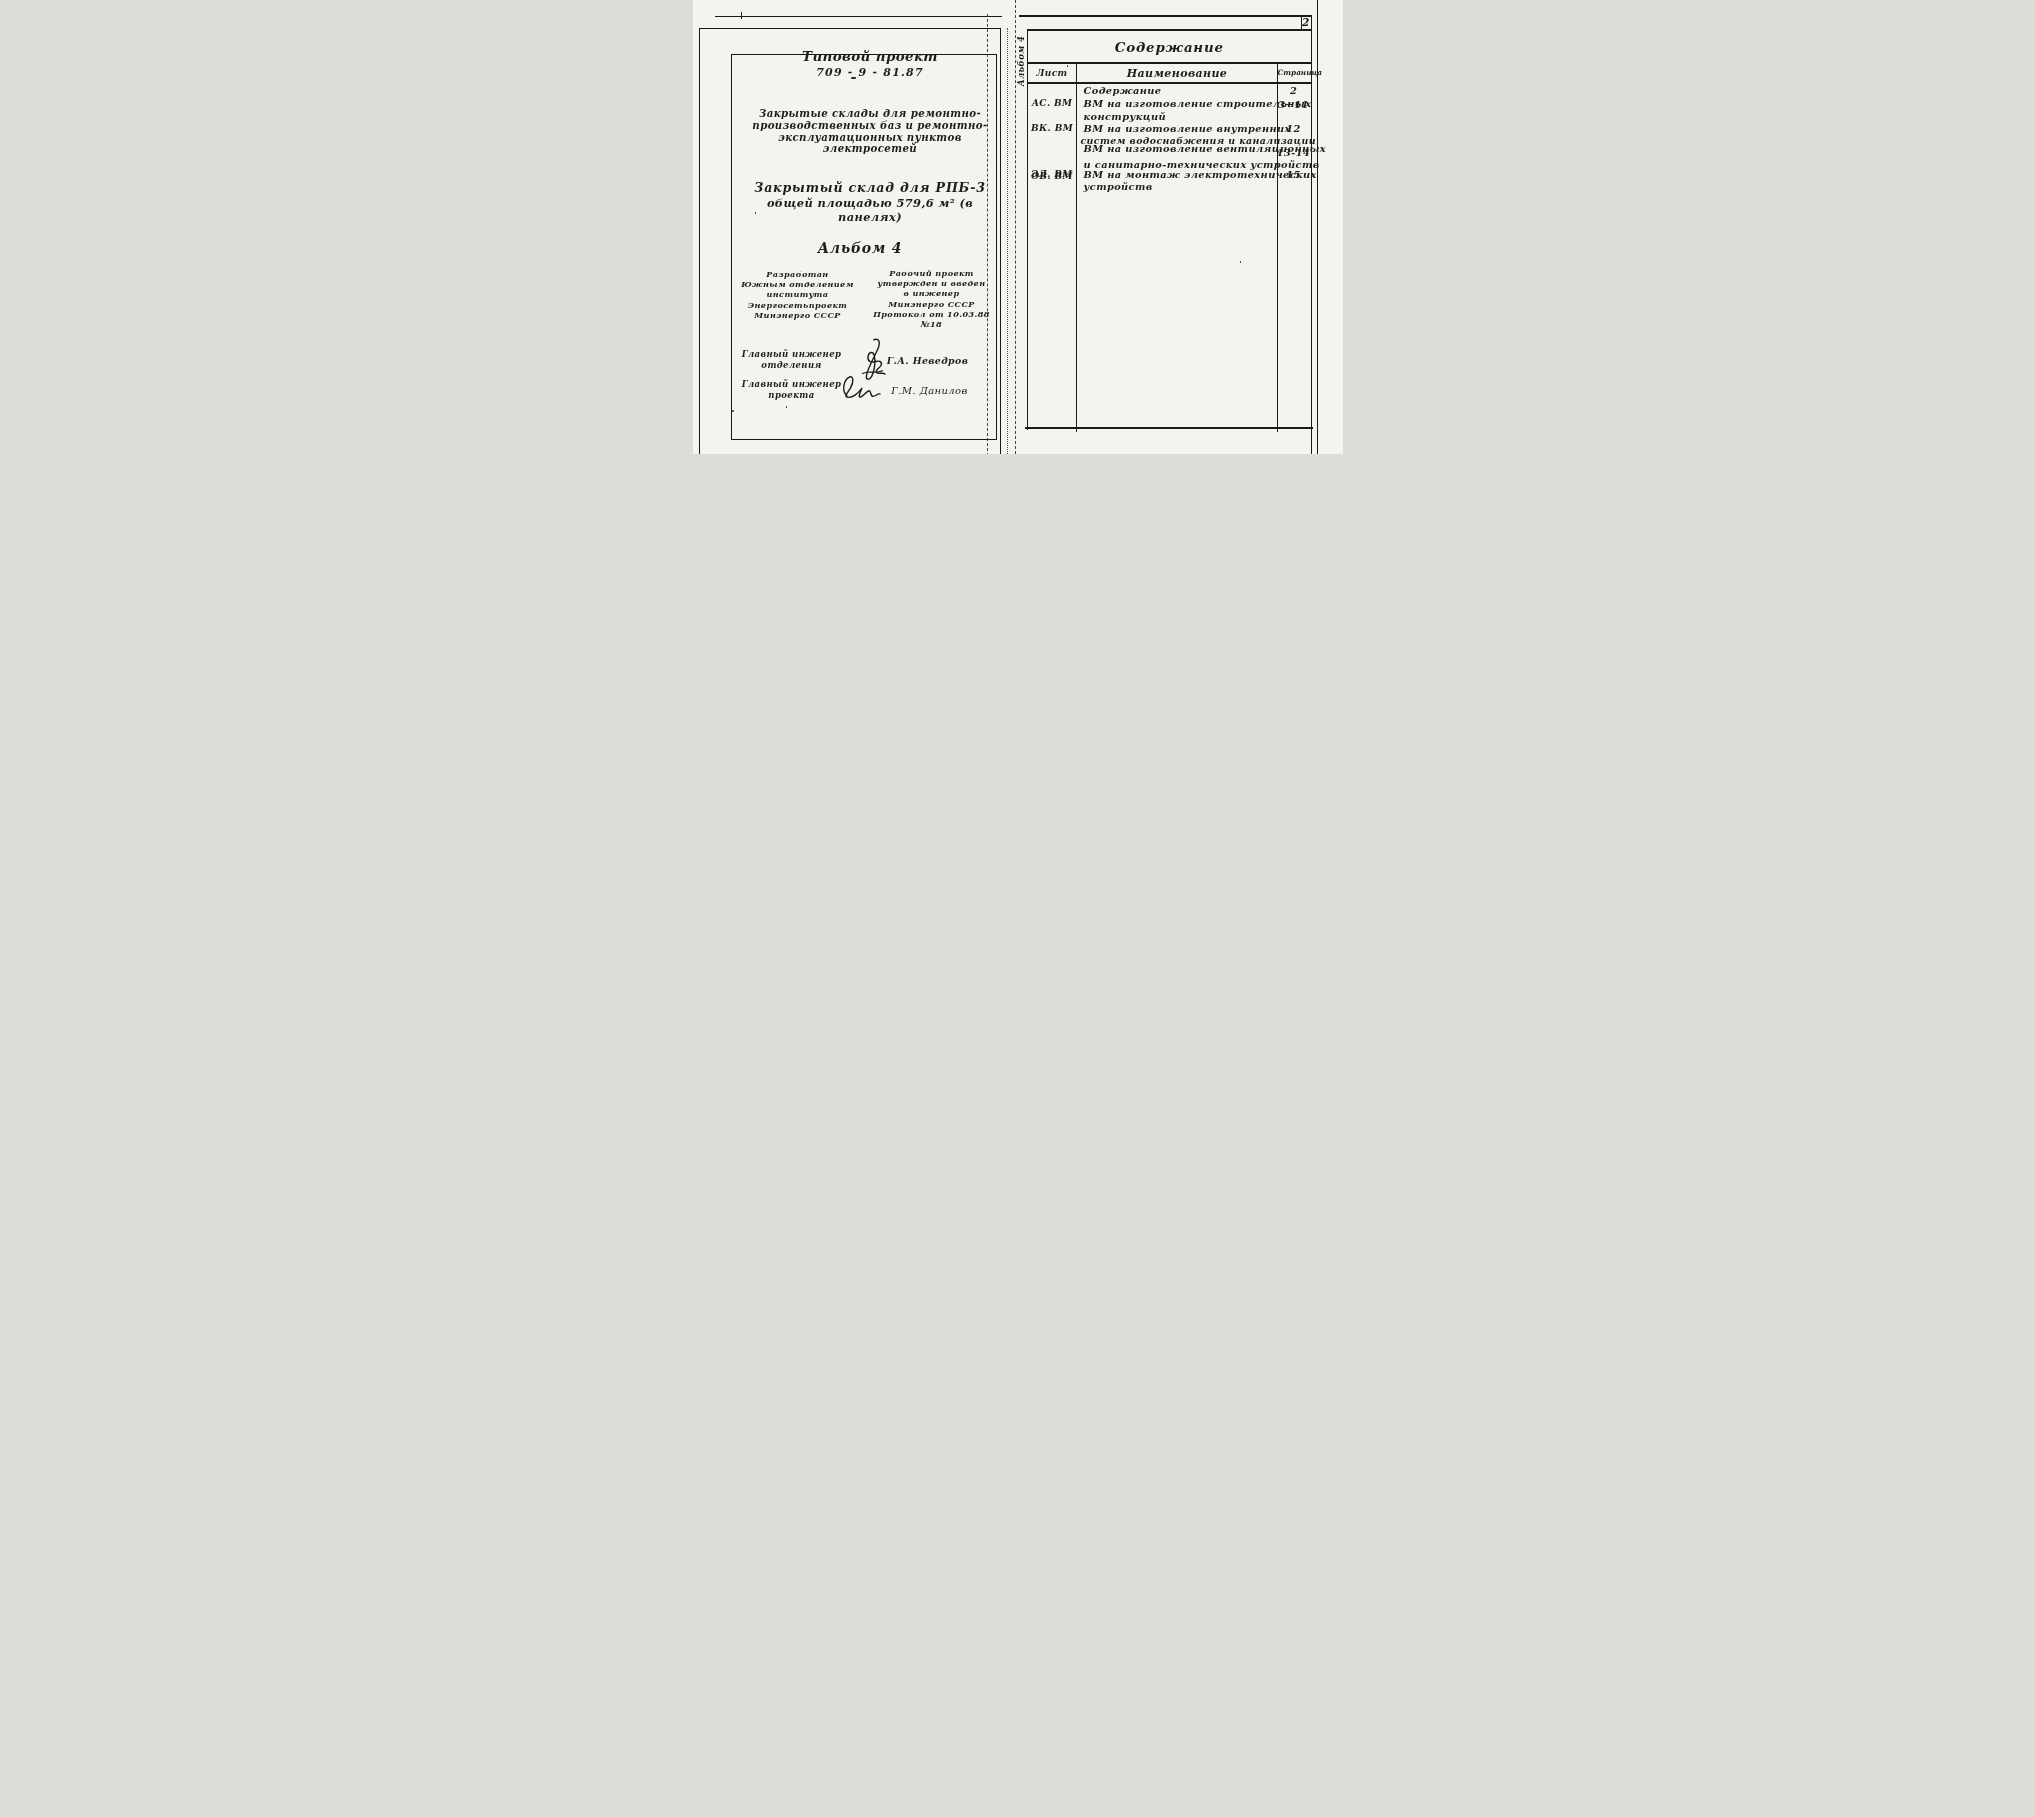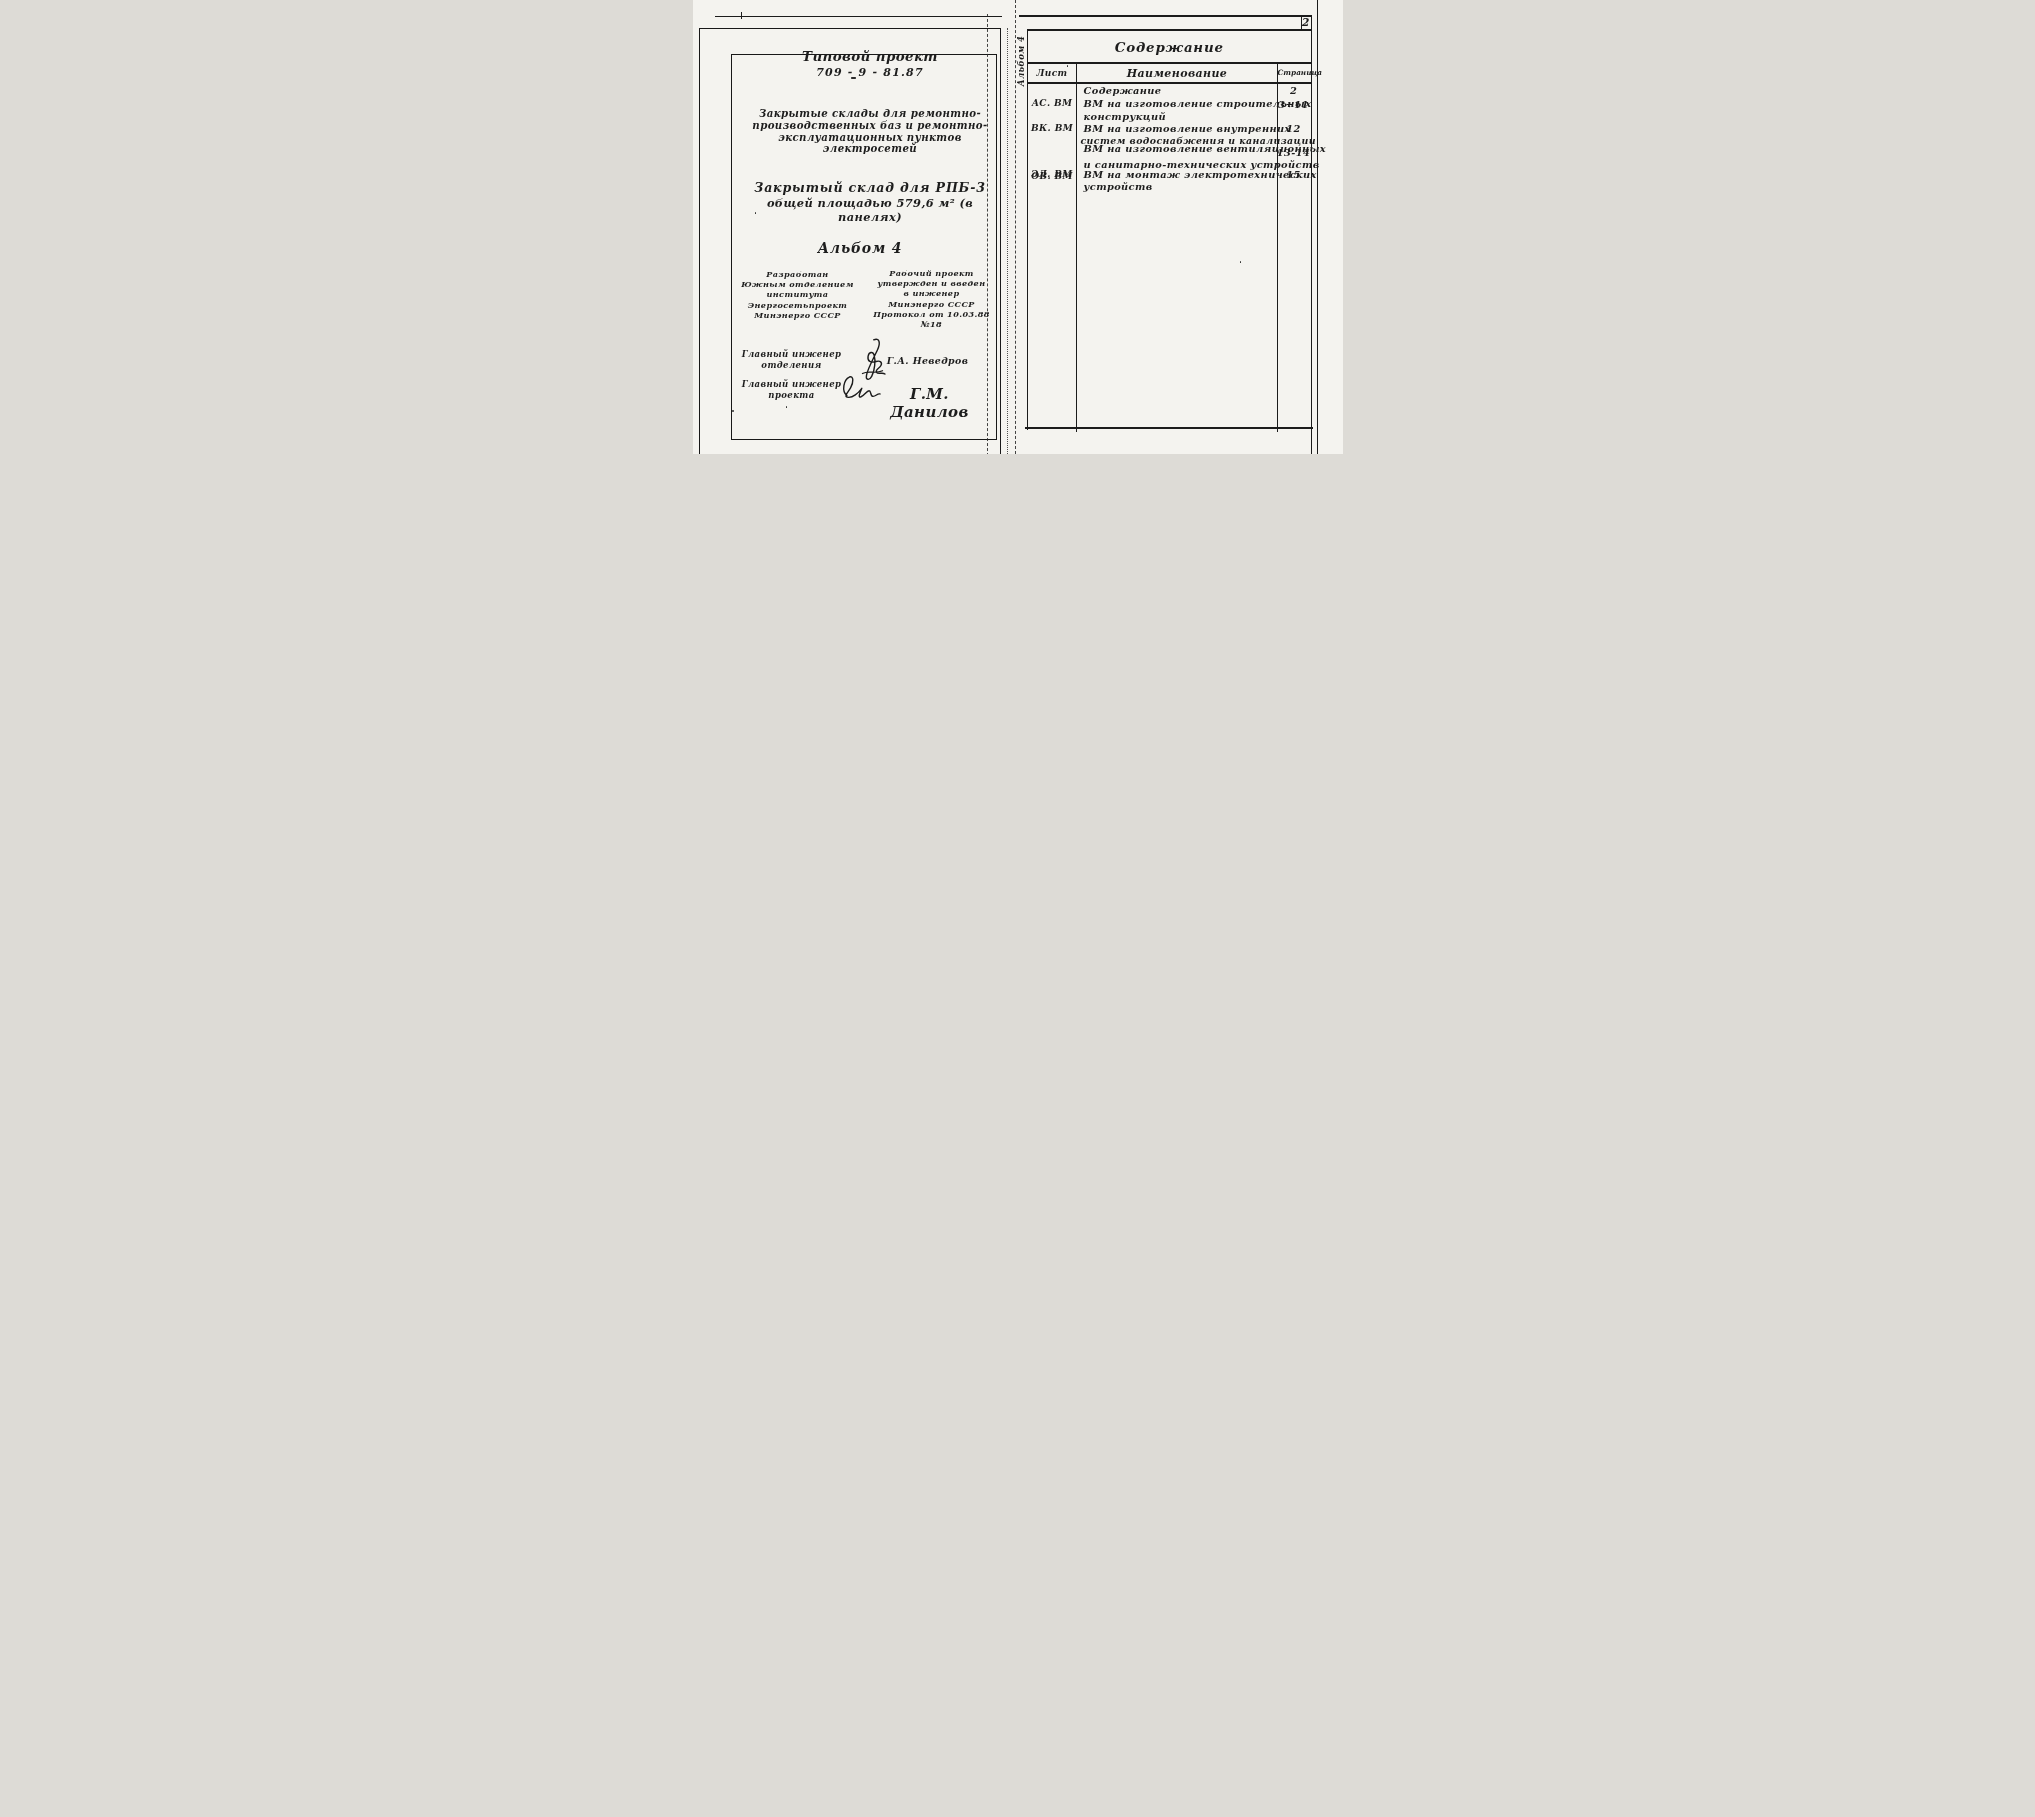--- a/index.html
+++ b/index.html
@@ -89,21 +89,21 @@
     </svg>
     <div class="abs hw ctr" style="left:188px;top:343px;width:94px;font-size:9.4px;font-weight:bold;">Г.А. Неведров</div>
 
     <div class="abs hw ctr" style="left:48px;top:367px;width:102px;font-size:8.5px;font-weight:bold;line-height:11px;">
       <div>Главный инженер</div>
       <div>проекта</div>
     </div>
     <svg class="sig abs" style="left:143px;top:361px;" width="46" height="29" viewBox="0 0 112 72">
       <path d="M26 56 C12 46 18 16 32 10 C43 6 43 23 35 37 C29 47 18 58 27 60 C40 63 55 49 63 38 C59 48 52 62 61 59 C69 56 75 44 81 44 C87 44 83 58 91 58 C98 58 102 50 108 52" stroke-width="3.5"></path>
     </svg>
-    <div class="abs hw ctr" style="left:188px;top:373px;width:98px;font-size:15px;font-weight:bold;">Г.М. Данилов</div>
+    <div class="abs hw ctr" style="left:188px;top:373px;width:98px;font-size:10px;font-weight:normal;">Г.М. Данилов</div>
   </div>
 
   <div class="abs" style="left:318px;top:0;width:332px;height:454px;">
 
     <div class="dashline" style="left:4.9px;top:0;height:454px;"></div>
 
     <div class="abs hw" style="left:10.6px;top:61px;transform:translate(-50%,-50%) rotate(-90deg);font-size:8.5px;font-weight:bold;white-space:nowrap;">Альбом 4</div>
 
     <div class="hline" style="left:8.1px;top:15px;width:293px;height:1.6px;"></div>
 

